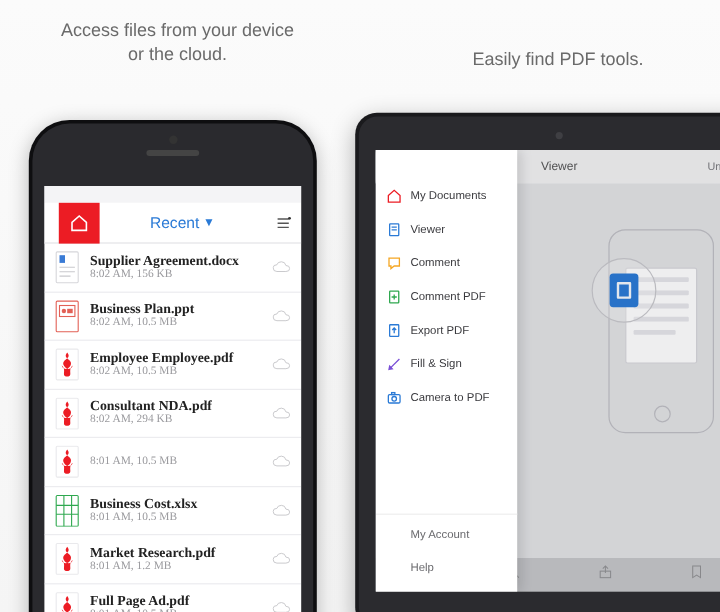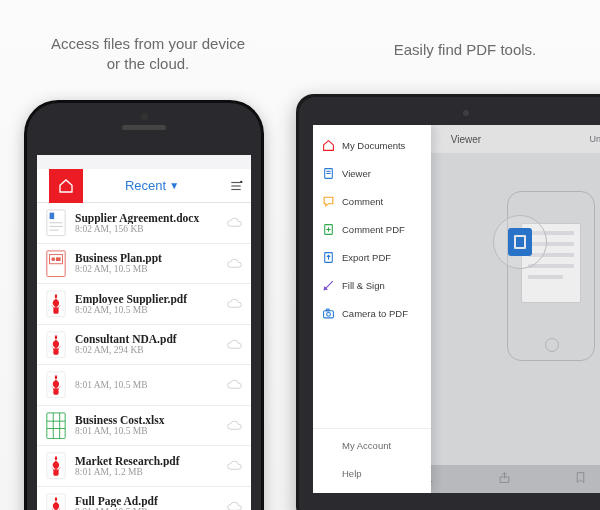--- a/index.html
+++ b/index.html
@@ -1,19 +1,19 @@
 <!DOCTYPE html>
 <html><head>
 <meta charset="utf-8">
 <style>
   * { box-sizing: border-box; margin: 0; padding: 0; }
   html, body { width: 600px; height: 510px; font-family: -apple-system, "Helvetica Neue", Arial, sans-serif; background: #fdfdfd; color: #333; overflow: hidden; }
   .stage { position: relative; width: 600px; height: 510px; background: linear-gradient(#fbfbfb,#f5f5f5); }
   .caption { position: absolute; text-align: center; color: #6a6a6a; font-size: 15px; line-height: 1.35; font-weight: 300; }
-  .caption.left  { left: 28px;  top: 34px; width: 240px; }
+  .caption.left  { left: 28px;  top: 16px; width: 240px; }
   .caption.right { left: 360px; top: 40px; width: 210px; }
 
   
   .phone { position: absolute; left: 24px; top: 100px; width: 240px; height: 480px; background: #0e0e10; border-radius: 34px; box-shadow: 0 4px 16px rgba(0,0,0,.25); }
   .phone-inner { position: absolute; left: 3px; right: 3px; top: 3px; bottom: 3px; background: #2a2a2e; border-radius: 31px; }
   .phone-speaker { position: absolute; left: 50%; top: 22px; width: 44px; height: 5px; margin-left: -22px; background: #444; border-radius: 3px; }
   .phone-cam { position: absolute; left: 50%; top: 10px; width: 7px; height: 7px; margin-left: -3.5px; background: #333; border-radius: 50%; }
   .phone-screen { position: absolute; left: 10px; right: 10px; top: 52px; bottom: 56px; background: #fff; overflow: hidden; }
   .statusbar { height: 14px; background: #f4f4f6; display:flex; align-items:center; justify-content:center; font-size:9px; color:#333; position:relative; }
 
@@ -55,21 +55,21 @@
   .t-illus .page { position:absolute; left:34px; top:40px; width:60px; height:80px; background:#fff; border:1px solid #d7d7db; border-radius:2px; }
   .t-illus .page .ln { height:4px; background:#e6e6ea; margin:7px 6px 0 6px; border-radius:1px; }
   .t-illus .page .ln.sh { width:60%; }
   .t-illus .lens { position:absolute; left:6px; top:32px; width:54px; height:54px; border:1px solid #c8c8cc; border-radius:50%; background:rgba(255,255,255,.25); display:flex; align-items:center; justify-content:center; }
   .t-illus .lens .sq { width:24px; height:28px; background:#2a7ad6; border-radius:3px; display:flex; align-items:center; justify-content:center; }
   .t-illus .lens .sq .in { width:12px; height:14px; border:2px solid rgba(255,255,255,.95); border-radius:1px; }
 
   
   .overlay-dim { position:absolute; inset:0; background:rgba(20,20,24,.07); }
   .sidebar { position:absolute; left:0; top:0; bottom:0; width:118px; background:#fff; box-shadow: 2px 0 10px rgba(0,0,0,.15); display:flex; flex-direction:column; }
-  .sb-top { flex:1; padding-top:6px; }
+  .sb-top { flex:1; padding-top:24px; }
   .sb-row { height:28px; display:flex; align-items:center; gap:7px; padding:0 9px; font-size:9.5px; color:#3a3a3e; white-space:nowrap; }
   .sb-row .ic { width:13px; height:13px; display:flex; align-items:center; justify-content:center; flex-shrink:0; }
   .sb-sep { height:1px; background:#eee; margin: 2px 0; }
   .sb-bottom { padding-bottom:6px; }
   .sb-bottom .sb-row { color:#6a6a6e; }
 
 </style>
 </head>
 <body>
 
@@ -147,21 +147,21 @@
               </div>
             </div>
             <div class="file-row">
               <div class="file-icon">
                 <svg viewBox="0 0 24 30">
                   <rect x="2" y="1" width="20" height="28" rx="1" fill="#fff" stroke="#e9e9ec"></rect>
                   <path d="M12 4 C7 10 18 10 15 16 C13 20 8 20 7 16 C12 20 6 26 12 26 C18 26 12 20 17 16 C16 20 11 20 9 16 C6 10 17 10 12 4 Z" fill="#ec1c24"></path>
                 </svg>
               </div>
               <div class="file-text">
-                <div class="file-name">Employee Supplier.pdf</div>
+                <div class="file-name">Employee Employee.pdf</div>
                 <div class="file-meta">8:02 AM, 10.5 MB</div>
               </div>
               <div class="cloud">
                 <svg viewBox="0 0 24 16">
                   <path d="M6 14 Q1 14 1 9 Q1 5 6 5 Q7 1 12 1 Q17 1 18 6 Q23 6 23 10 Q23 14 18 14 Z" fill="none" stroke="#c8c8cc" stroke-width="1.3"></path>
                 </svg>
               </div>
             </div>
             <div class="file-row">
               <div class="file-icon">

